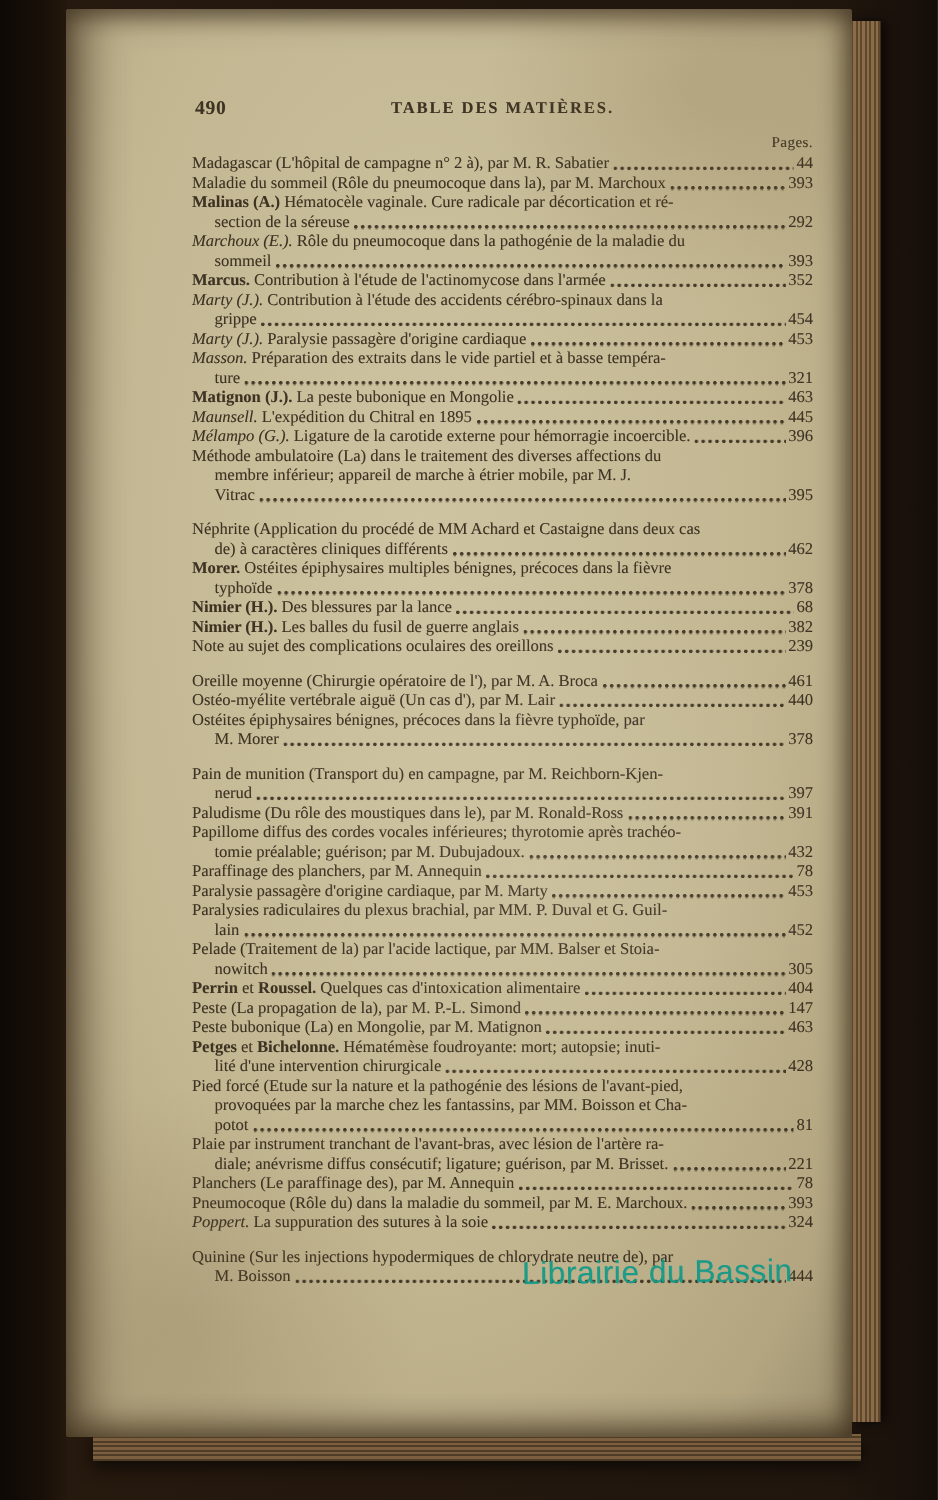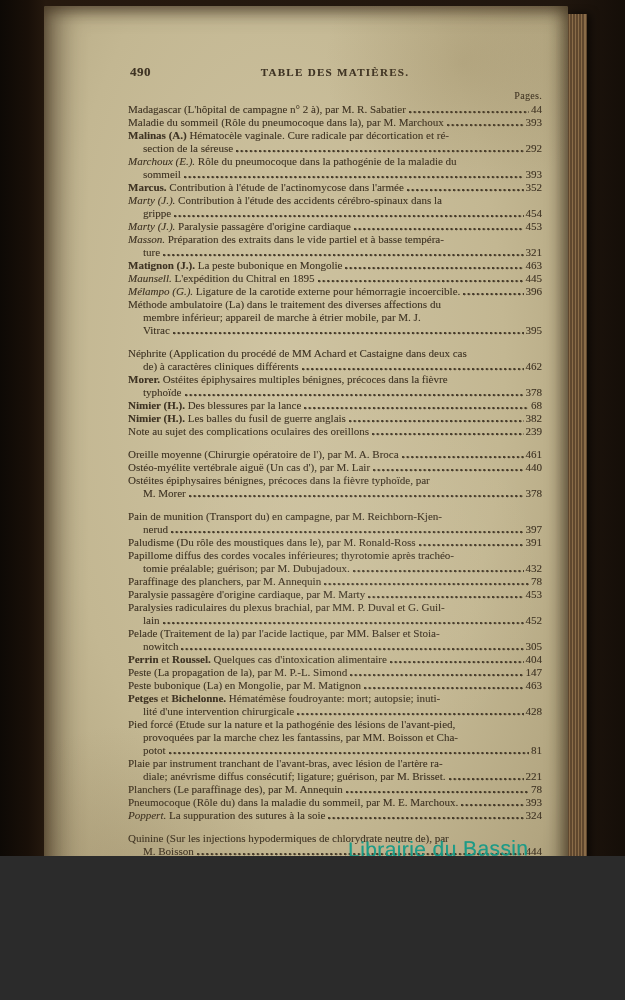--- a/index.html
+++ b/index.html
@@ -1,18 +1,18 @@
 <!DOCTYPE html>
 <html><head>
 <meta charset="utf-8">
 <style>
   * { margin:0; padding:0; box-sizing:border-box; }
   html,body { background:#2b2b2b; }
   .photo {
-    position:relative; width:625px; height:856px; overflow:hidden;
+    position:relative; width:625px; height:1000px; overflow:hidden;
     background: linear-gradient(90deg,#0d0905 0,#180f08 28px,#26190e 46px,#20160e 560px,#150e08 100%);
     font-family:"Liberation Serif","DejaVu Serif",serif;
   }
   .edge-right-pages {
     position:absolute; left:566px; top:14px; width:21px; height:934px;
     background: repeating-linear-gradient(90deg,#8a6c48 0 1.5px,#5f472e 1.5px 3px);
     box-shadow: 3px 0 8px rgba(0,0,0,.65);
   }
   .edge-bottom-pages {
     position:absolute; left:62px; top:956px; width:512px; height:18px;

